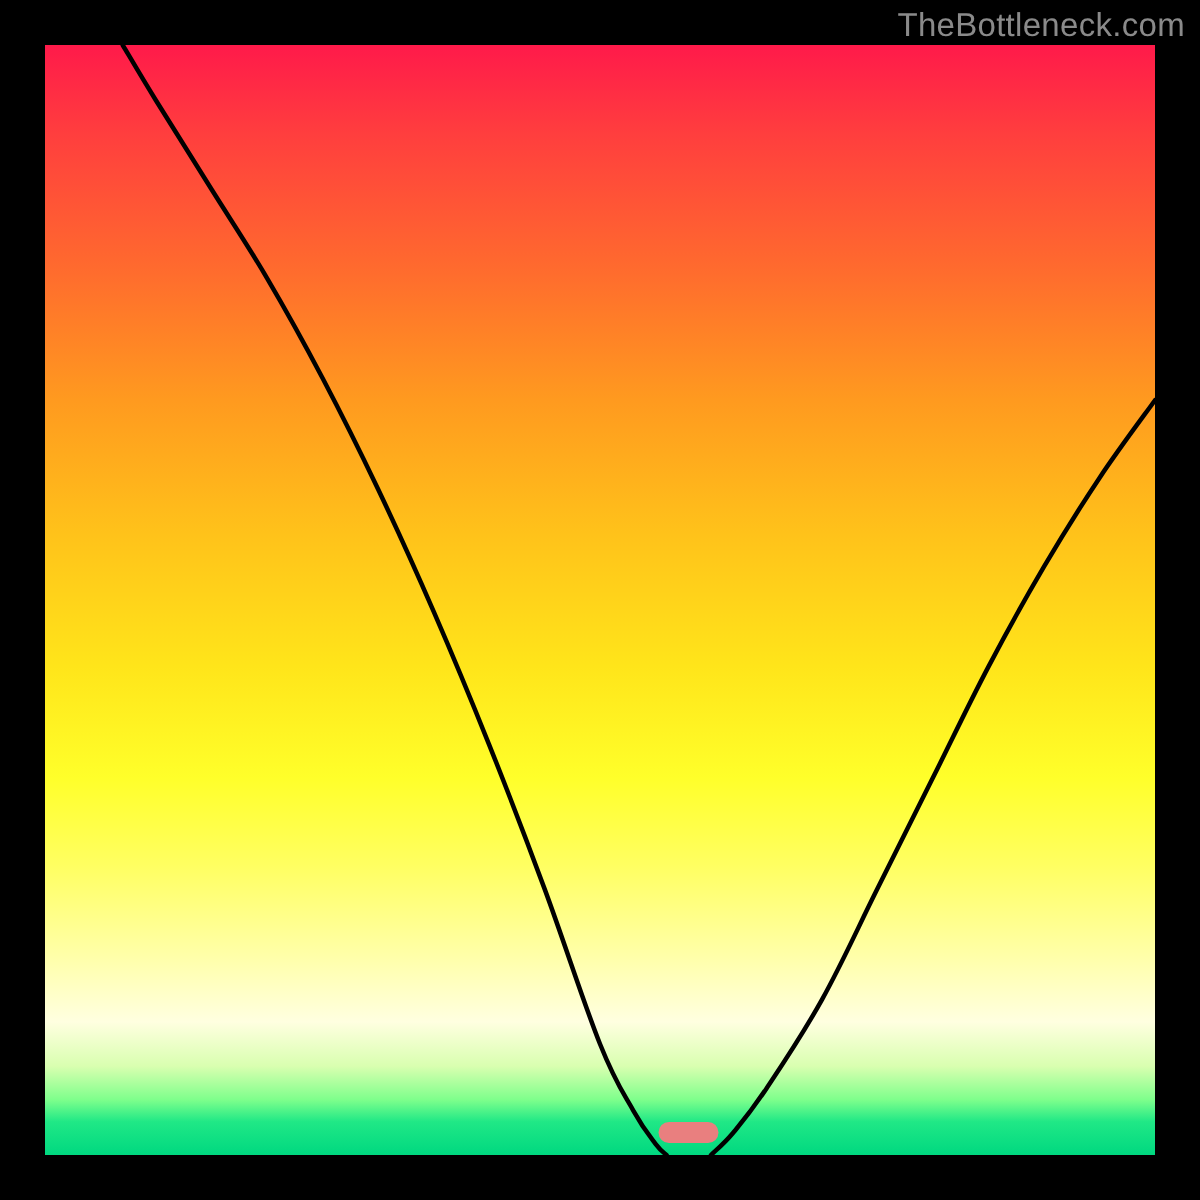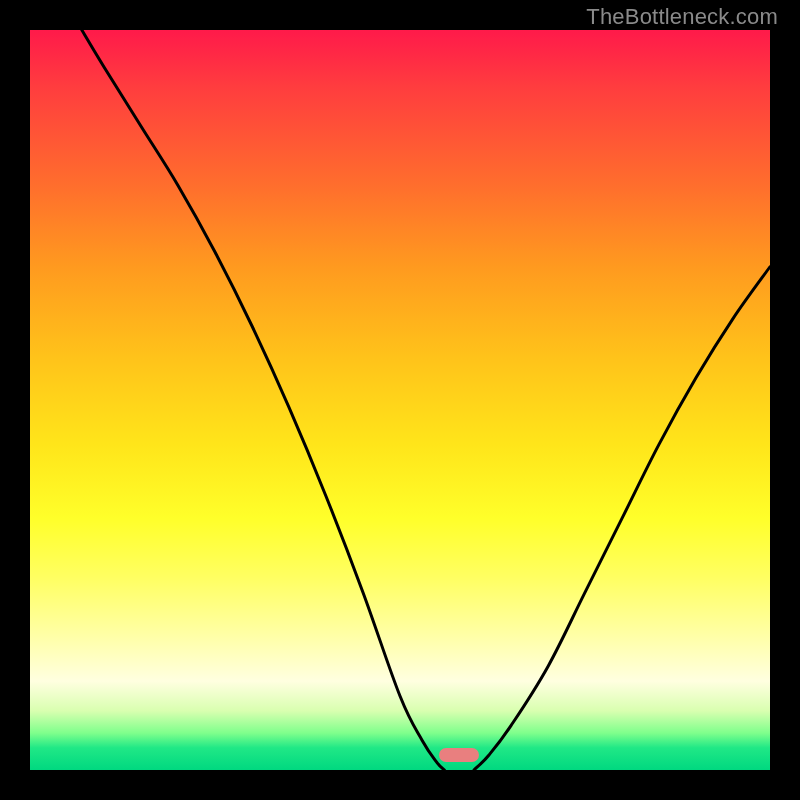--- a/index.html
+++ b/index.html
@@ -37,21 +37,21 @@
       #ffffa8 82%,
       #ffffe0 88%,
       #d9ffb0 92%,
       #7fff8c 95%,
       #20e886 97%,
       #00d880 100%);
   }
   .watermark {
     position: absolute;
     top: 4px;
-    right: 22px;
+    right: 10px;
     color: #8a8a8a;
     font-size: 22px;
     font-weight: 500;
     letter-spacing: 0.2px;
   }
   svg.curve {
     position: absolute;
     top: 0;
     left: 0;
     width: 740px;

